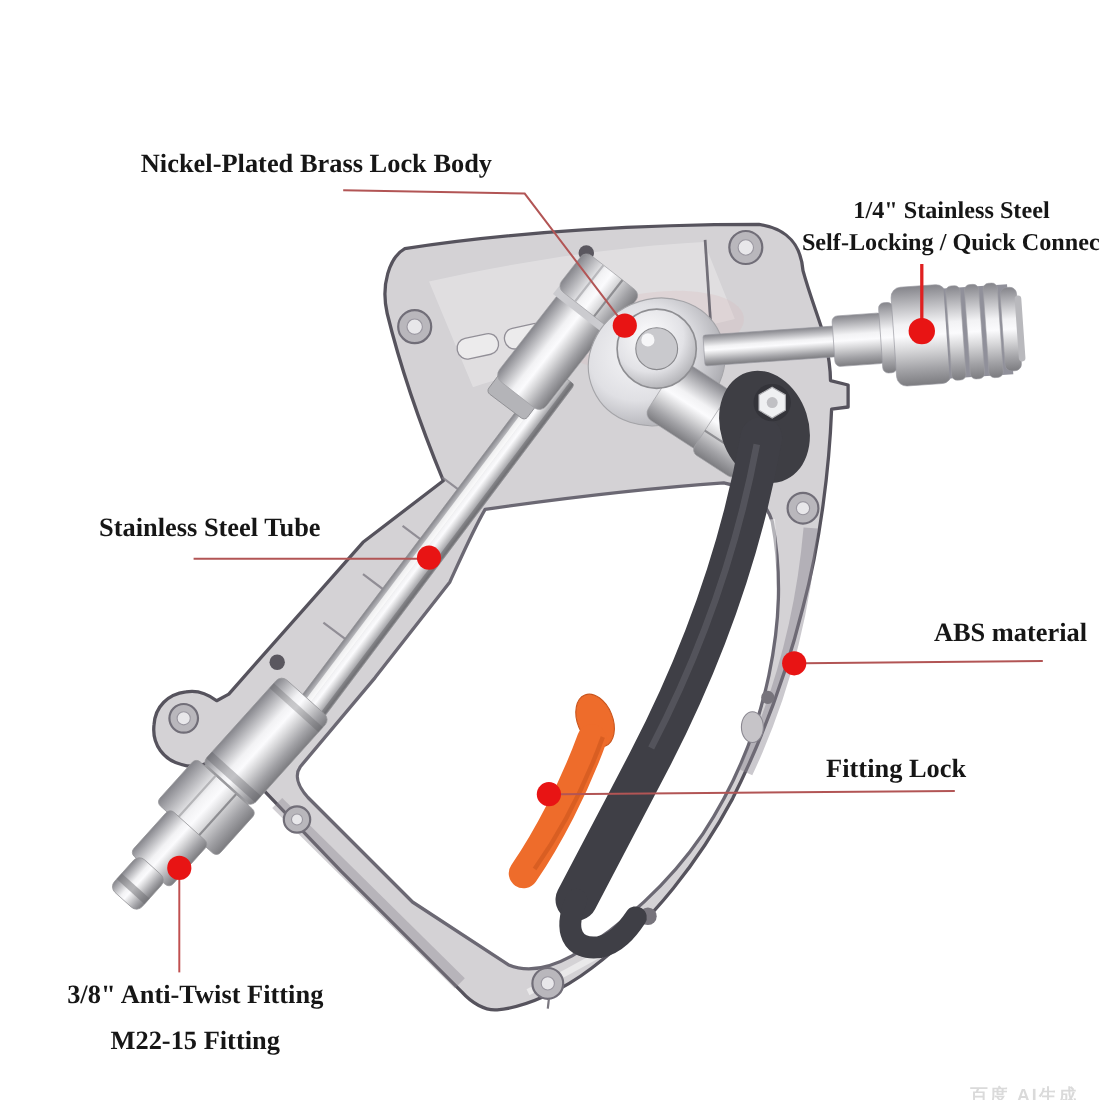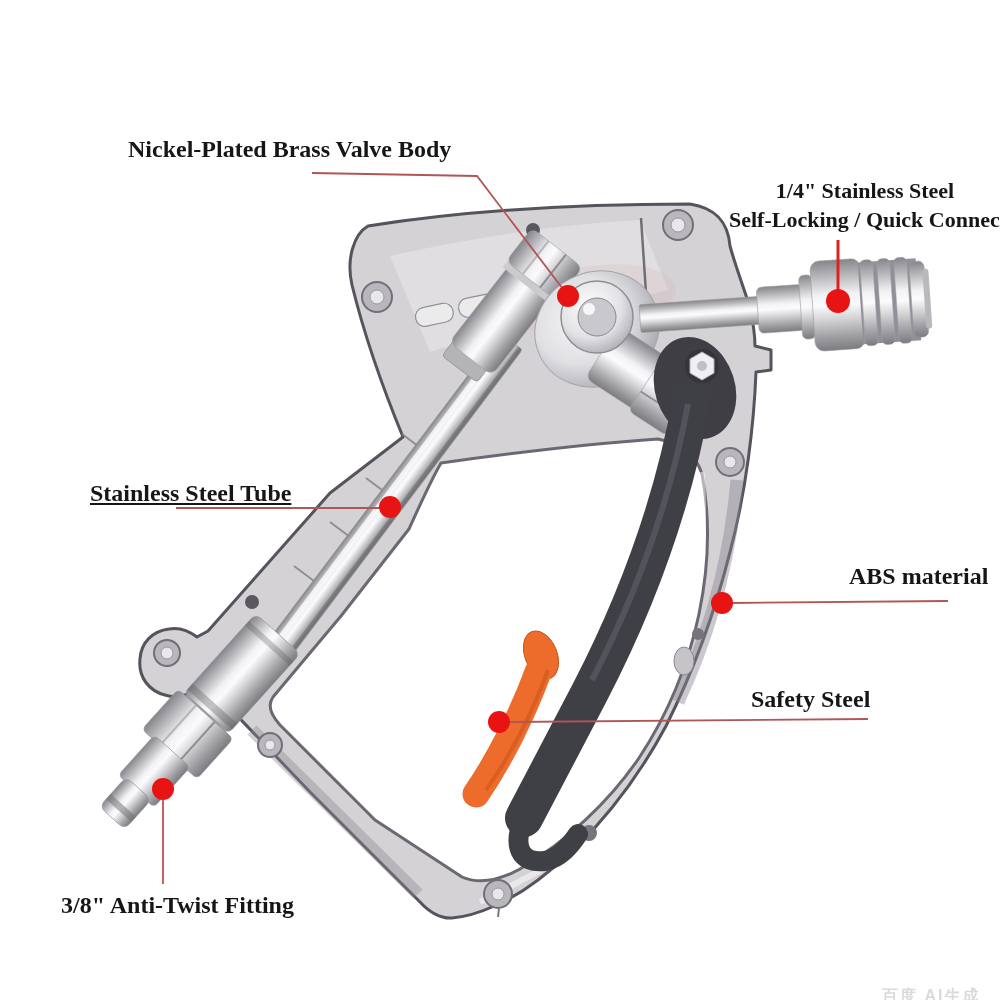--- a/index.html
+++ b/index.html
@@ -3,21 +3,21 @@
 <meta charset="utf-8">
 <style>
   html,body{margin:0;padding:0;background:#fff;}
   .canvas{position:relative;width:1000px;height:1000px;background:#ffffff;overflow:hidden;
           font-family:"Liberation Serif","DejaVu Serif",serif;}
   svg.art{position:absolute;left:0;top:0;}
   .label{position:absolute;font-weight:700;color:#161616;white-space:nowrap;font-size:24px;}
   .label .ln{display:block;}
   .lbl-qc{left:729px;top:176px;width:272px;text-align:center;font-size:22px;line-height:29px;}
   .lbl-valve{left:128px;top:136px;}
-  .lbl-tube{left:90px;top:480px;text-decoration:underline;}
+  .lbl-tube{left:90px;top:467px;}
   .lbl-abs{left:849px;top:563px;}
   .lbl-safety{left:751px;top:686px;}
   .lbl-fitting{left:30px;top:884px;width:295px;text-align:center;line-height:42px;}
   .watermark{position:absolute;left:882px;top:986px;font-size:16px;font-weight:700;
              color:#dadada;font-family:"Liberation Sans","DejaVu Sans",sans-serif;letter-spacing:2px;}
 </style>
 </head>
 <body>
 
 <div class="canvas">
@@ -228,31 +228,32 @@
       <circle cx="722" cy="603" r="11" fill="#e81414"></circle>
 
       <line x1="508" y1="722" x2="868" y2="719" stroke="#b25555" stroke-width="1.8"></line>
       <circle cx="499" cy="722" r="11" fill="#e81414"></circle>
 
       <line x1="163" y1="800" x2="163" y2="884" stroke="#c05050" stroke-width="1.8"></line>
       <circle cx="163" cy="789" r="11" fill="#e81414"></circle>
     </g>
   </svg>
 
-  <div class="label lbl-valve">Nickel-Plated Brass Valve Body</div>
+  <div class="label lbl-valve">Nickel-Plated Brass Lock Body</div>
 
   <div class="label lbl-qc">
     <span class="ln">1/4" Stainless Steel</span>
     <span class="ln">Self-Locking / Quick Connect</span>
   </div>
 
   <div class="label lbl-tube">Stainless Steel Tube</div>
 
   <div class="label lbl-abs">ABS material</div>
 
-  <div class="label lbl-safety">Safety Steel</div>
+  <div class="label lbl-safety">Fitting Lock</div>
 
   <div class="label lbl-fitting">
     <span class="ln">3/8" Anti-Twist Fitting</span>
+    <span class="ln">M22-15 Fitting</span>
   </div>
 
   <div class="watermark">百度 AI生成</div>
 </div>
 
 </body></html>

